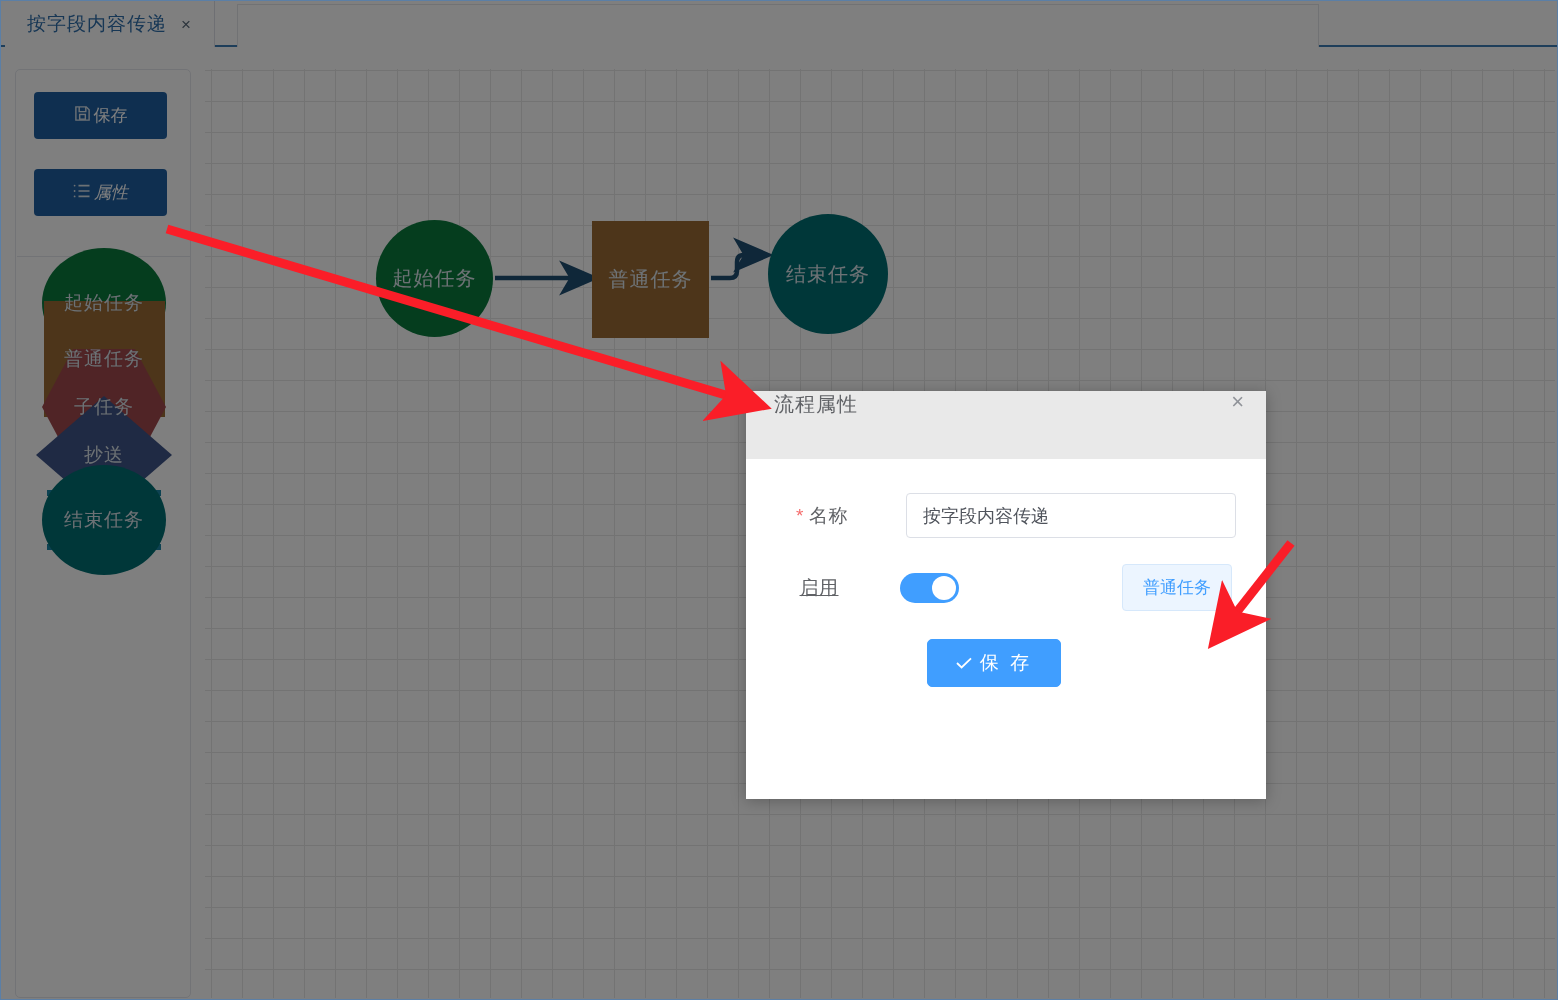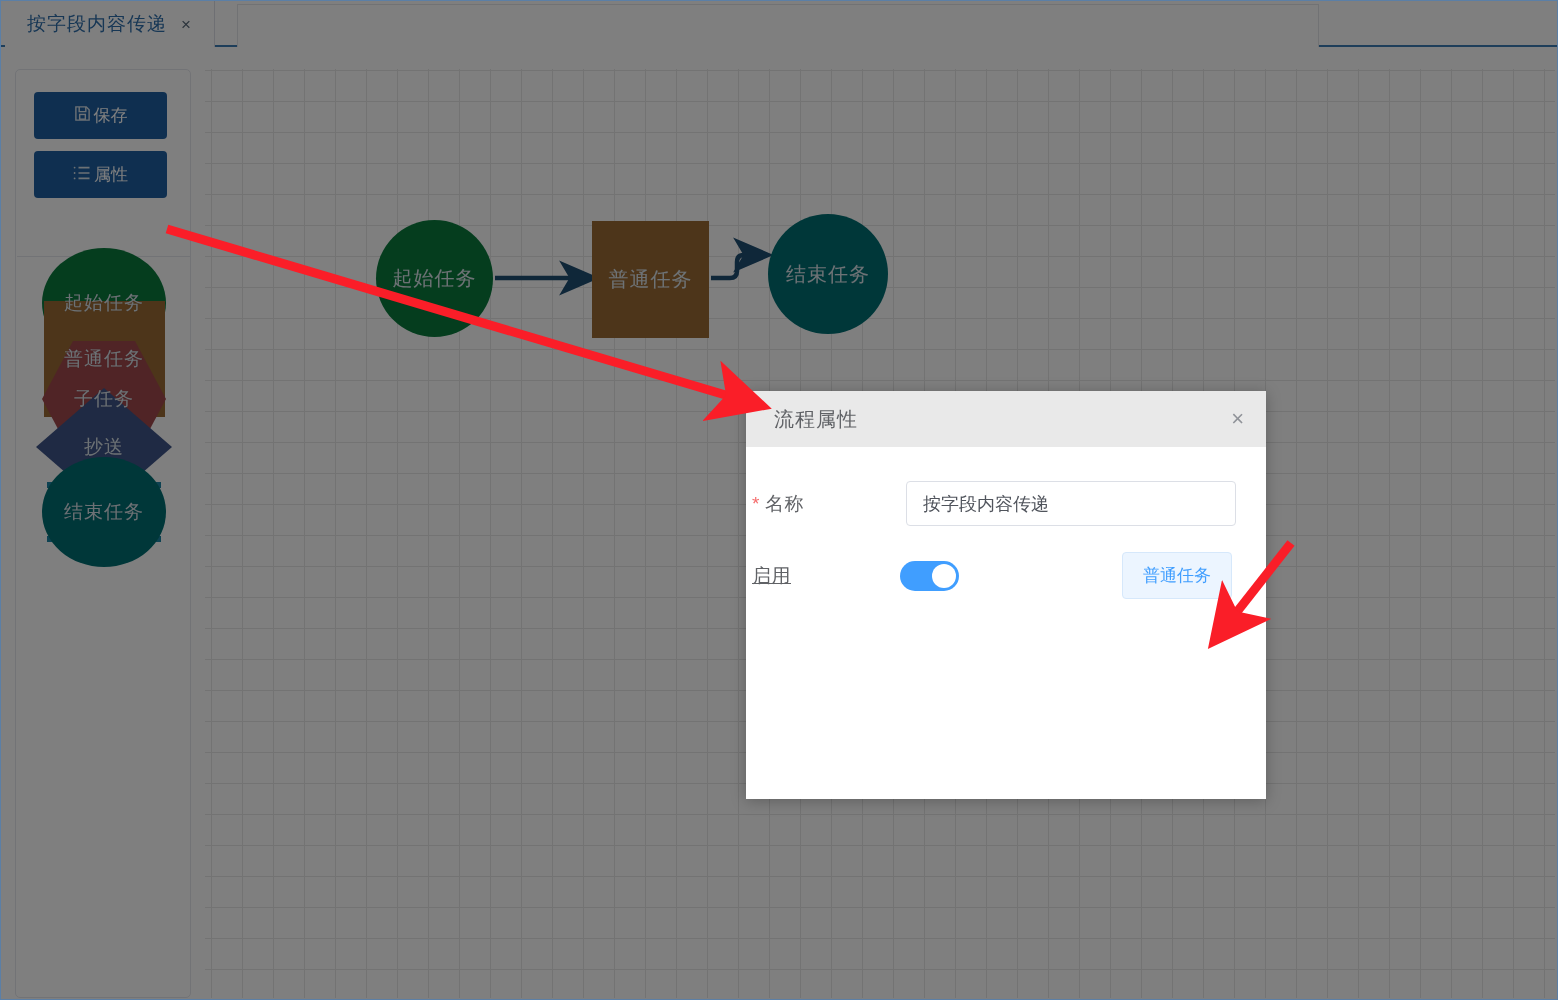--- a/index.html
+++ b/index.html
@@ -59,21 +59,21 @@
   .toolbtns { padding: 22px 18px 0 18px; }
   .toolbtn {
     width: 133px; height: 47px;
     background: #1f5fa0;
     border: none; border-radius: 4px;
     color: #ffffff; font-size: 17px;
     display: flex; align-items: center; justify-content: center;
     gap: 3px; cursor: pointer;
     font-family: "Liberation Sans", "DejaVu Sans", sans-serif;
   }
-  .toolbtn + .toolbtn { margin-top: 12px; }
+  .toolbtn + .toolbtn { margin-top: 30px; font-style: italic; }
   .toolbtn svg { flex: none; }
   .divider {
     position: absolute; left: 1px; top: 186px;
     width: 174px; height: 1px; background: #e4e7ed;
   }
 
   
   .palette {
     position: absolute; left: 0; top: 200px;
     width: 176px;
@@ -129,34 +129,34 @@
   }
 
   .modal {
     position: absolute; left: 745px; top: 390px;
     width: 520px; height: 408px;
     background: #ffffff;
     box-shadow: 0 2px 14px rgba(0,0,0,.25);
     z-index: 60;
   }
   .modal-head {
-    height: 56px; background: #e9e9e9;
-    display: flex; align-items: center;
+    height: 68px; background: #e9e9e9;
+    display: flex; 
     padding: 0 22px 0 28px;
   }
   .modal-title { font-size: 20px; color: #606266; letter-spacing: 1px; }
   .modal-close {
     margin-left: auto; font-size: 22px; color: #909399;
     cursor: pointer; line-height: 1; font-weight: 300;
   }
   .modal-body { padding: 34px 30px 0 6px; }
 
   .frow { display: flex; align-items: center; margin-bottom: 26px; }
   .flabel {
-    width: 154px; text-align: left; padding-right: 14px;
+    width: 154px; text-align: center; padding-right: 14px;
     font-size: 19px; color: #606266; letter-spacing: .5px;
   }
   .req { color: #f56c6c; margin-right: 5px; }
   .finput {
     flex: 1; height: 45px;
     border: 1px solid #dcdfe6; border-radius: 4px;
     background: #ffffff; padding: 0 16px;
     font-size: 18px; color: #50545c;
     font-family: "Liberation Sans", "DejaVu Sans", sans-serif;
     outline: none;
@@ -249,21 +249,21 @@
       <div class="shape-wrap" style="margin-top:20px;">
         <div class="sh-circle" style="position:absolute;background:#0a7a3d;"></div>
         <span class="shape-label">起始任务</span>
       </div>
 
       <div class="shape-wrap" style="margin-top:30px;">
         <div class="sh-rect" style="position:absolute;background:#9a6a35;"></div>
         <span class="shape-label">普通任务</span>
       </div>
 
-      <div class="shape-wrap" style="margin-top:14px;">
+      <div class="shape-wrap" style="margin-top:22px;">
         <div class="sh-hex" style="position:absolute;background:#a0484c;"></div>
         <span class="shape-label">子任务</span>
       </div>
 
       <div class="shape-wrap" style="margin-top:22px;">
         <div class="sh-dia" style="position:absolute;background:#3f5488;"></div>
         <span class="shape-label">抄送</span>
       </div>
 
       <div class="shape-wrap" style="margin-top:39px;">
@@ -317,20 +317,28 @@
 
       <div class="switch-row">
         <div class="flabel" style="width:148px;text-decoration:underline;">启用</div>
         <div class="switch">
           <div class="knob"></div>
         </div>
         <button class="clear-btn">普通任务</button>
       </div>
 
       <div class="footer">
+        <button class="btn btn-primary">
+          <span>
+            <svg width="16" height="12" viewBox="0 0 16 12" fill="none" stroke="#ffffff" stroke-width="1.8">
+              <path d="M1 6 L5.6 10.4 L15 1.3"></path>
+            </svg>
+          </span>
+          <span>保 存</span>
+        </button>
       </div>
 
     </div>
   </div>
 
   <svg class="annot" width="1558" height="1000">
     <defs>
       <marker id="red1" markerWidth="7" markerHeight="7" refX="3.2" refY="3.5" orient="auto">
         <path d="M0,0 L7,3.5 L0,7 L1.7,3.5 Z" fill="#fa1e28"></path>
       </marker>

